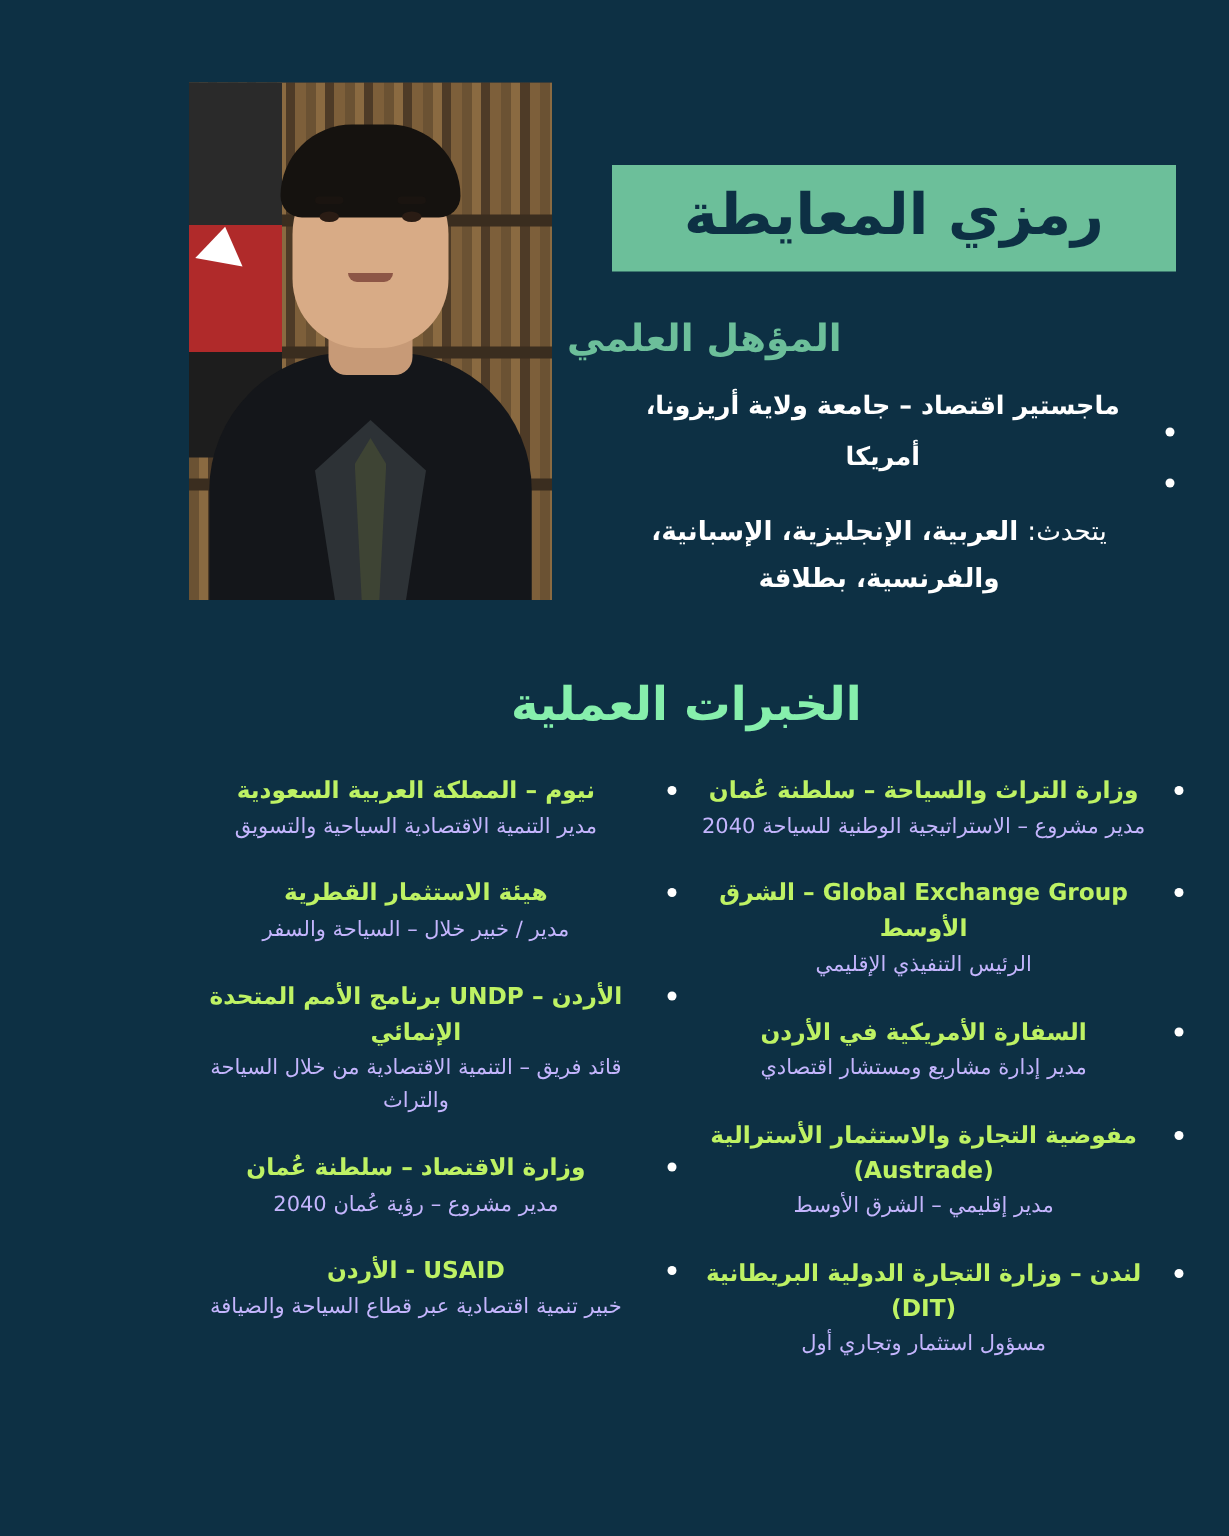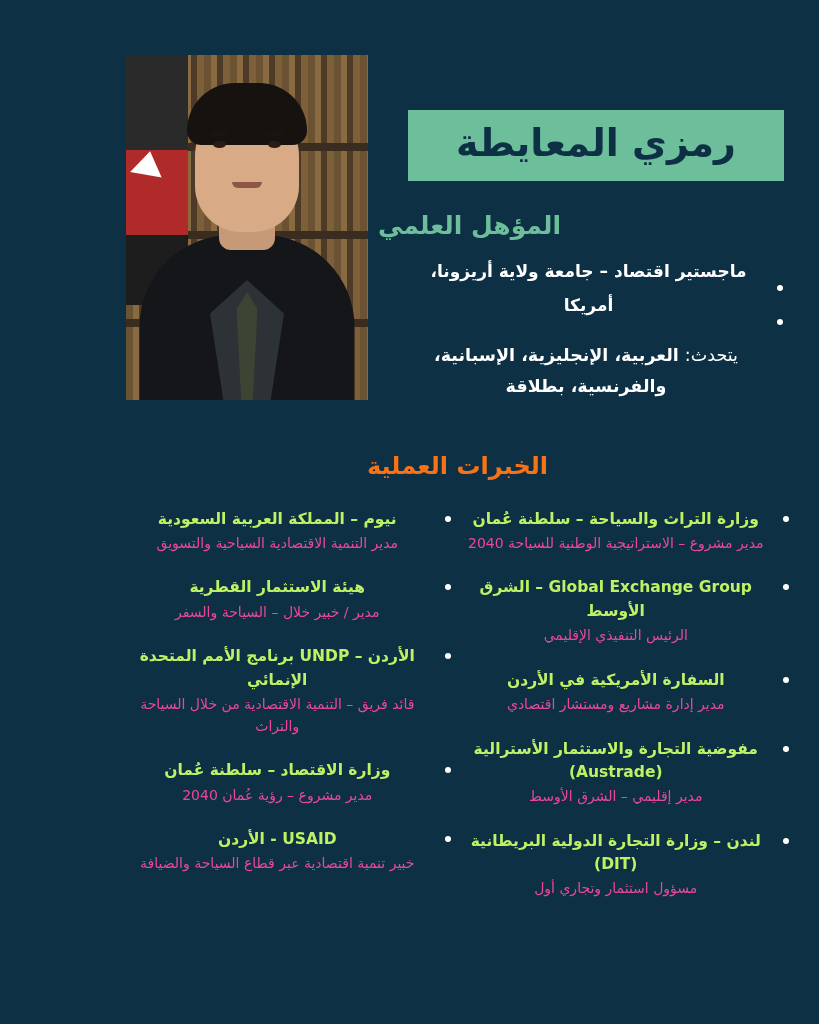--- a/index.html
+++ b/index.html
@@ -193,22 +193,22 @@
     position: absolute;
     left: 50%; margin-left: -15px;
     bottom: 212px;
     width: 30px; height: 6px;
     background: #8d5646;
     border-radius: 0 0 15px 15px;
   }
 
   
   .exp-heading {
-    color: #f97316;
-    font-size: 24px;
+    color: #86efac;
+    font-size: 31px;
     font-weight: bold;
     text-align: center;
     margin-top: 50px;
     margin-bottom: 28px;
   }
   .exp-grid {
     display: flex;
     flex-direction: row;
     padding: 0 26px;
     gap: 6px;
@@ -233,21 +233,21 @@
   }
   .exp-org {
     font-size: 15.5px;
     font-weight: bold;
     line-height: 1.5;
     color: #bef264;
   }
   .exp-role {
     font-size: 14px;
     line-height: 1.55;
-    color: #ec4899;
+    color: #c4b5fd;
     margin-top: 2px;
   }
 </style>
 </head>
 <body>
 
 <div class="page">
 
   <div class="top">
 

